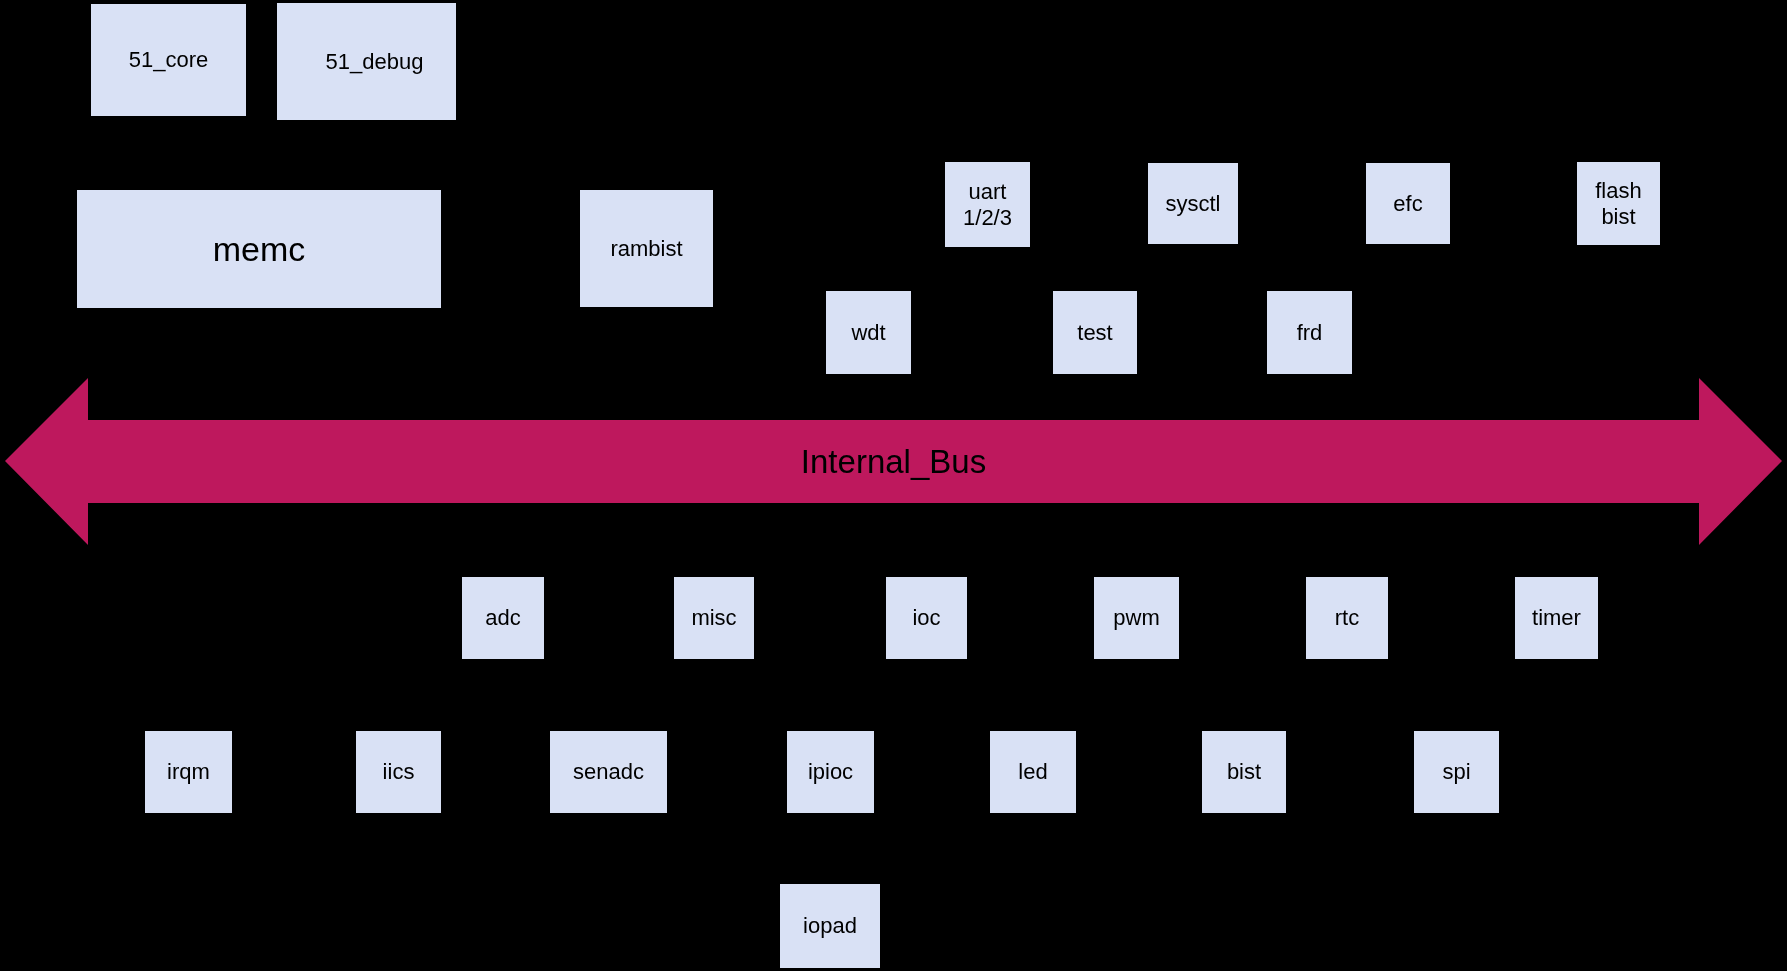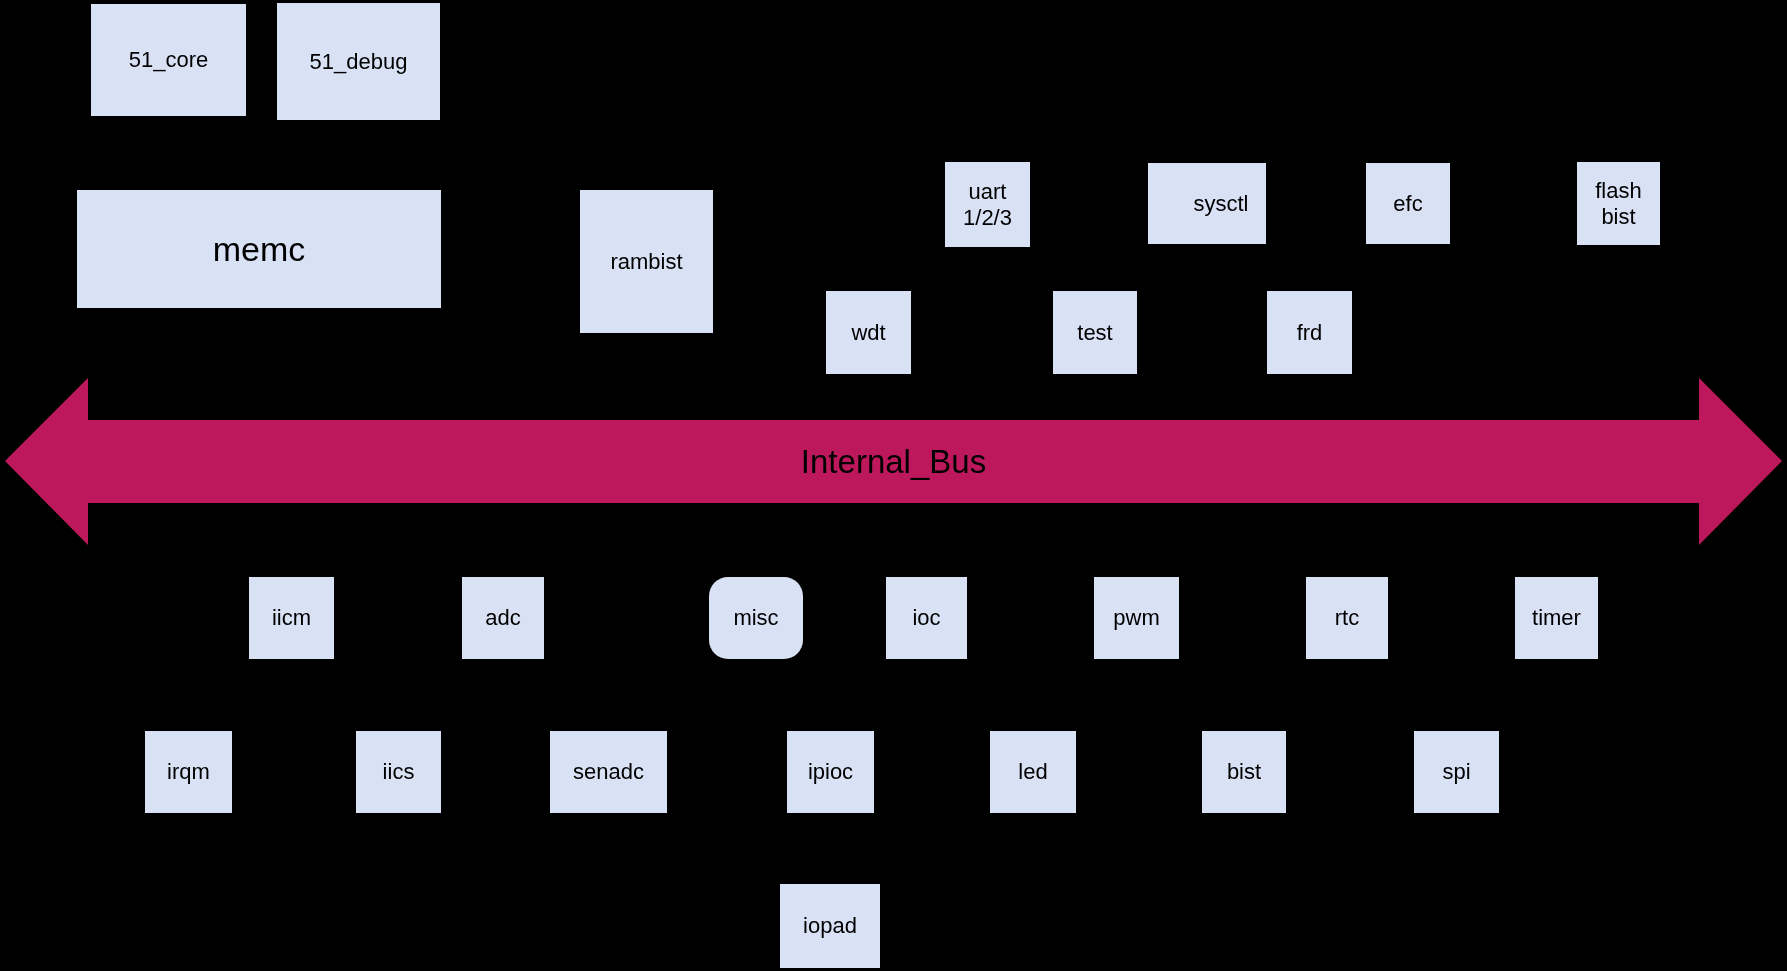--- a/index.html
+++ b/index.html
@@ -61,36 +61,36 @@
   }
 </style>
 </head>
 <body>
 
 <div class="stage">
 
   <div class="blk" style="left:76px; top:4px; width:155px; height:112px;margin-left:15px;">
     <span>51_core</span>
   </div>
-  <div class="blk" style="left:277px; top:3px; width:163px; height:117px;">
+  <div class="blk" style="left:277px; top:3px; width:163px; height:117px;padding-left:16px;">
     <span>51_debug</span>
   </div>
 
   <div class="blk big" style="left:77px; top:190px; width:364px; height:118px;">
     <span>memc</span>
   </div>
-  <div class="blk" style="left:580px; top:190px; width:133px; height:143px;align-items:center;">
+  <div class="blk" style="left:580px; top:190px; width:133px; height:117px;align-items:center;">
     <span>rambist</span>
   </div>
 
   <div class="blk" style="left:945px; top:162px; width:85px; height:85px;">
     <span>uart</span>
     <span>1/2/3</span>
   </div>
-  <div class="blk" style="left:1148px; top:163px; width:90px; height:81px;padding-left:28px;">
+  <div class="blk" style="left:1148px; top:163px; width:90px; height:81px;">
     <span>sysctl</span>
   </div>
   <div class="blk" style="left:1366px; top:163px; width:84px; height:81px;">
     <span>efc</span>
   </div>
   <div class="blk" style="left:1577px; top:162px; width:83px; height:83px;">
     <span>flash</span>
     <span>bist</span>
   </div>
 
@@ -101,27 +101,24 @@
     <span>test</span>
   </div>
   <div class="blk" style="left:1267px; top:291px; width:85px; height:83px;">
     <span>frd</span>
   </div>
 
   <div class="bus">
     <span class="bus-label">Internal_Bus</span>
   </div>
 
-  <div class="blk" style="left:249px; top:577px; width:85px; height:82px;">
-    <span>iicm</span>
-  </div>
   <div class="blk" style="left:462px; top:577px; width:82px; height:82px;">
     <span>adc</span>
   </div>
-  <div class="blk" style="left:709px; top:577px; width:94px; height:82px;border-radius:19px;">
+  <div class="blk" style="left:674px; top:577px; width:80px; height:82px;">
     <span>misc</span>
   </div>
   <div class="blk" style="left:886px; top:577px; width:81px; height:82px;">
     <span>ioc</span>
   </div>
   <div class="blk" style="left:1094px; top:577px; width:85px; height:82px;">
     <span>pwm</span>
   </div>
   <div class="blk" style="left:1306px; top:577px; width:82px; height:82px;">
     <span>rtc</span>

